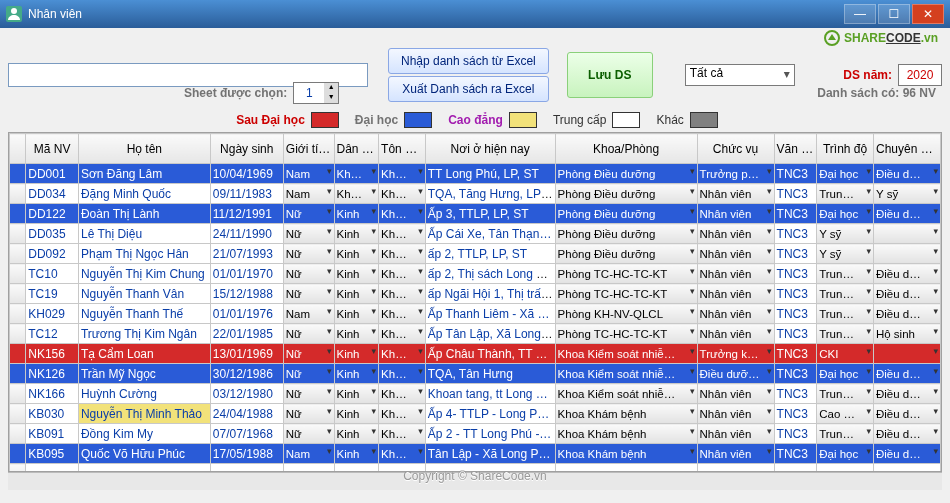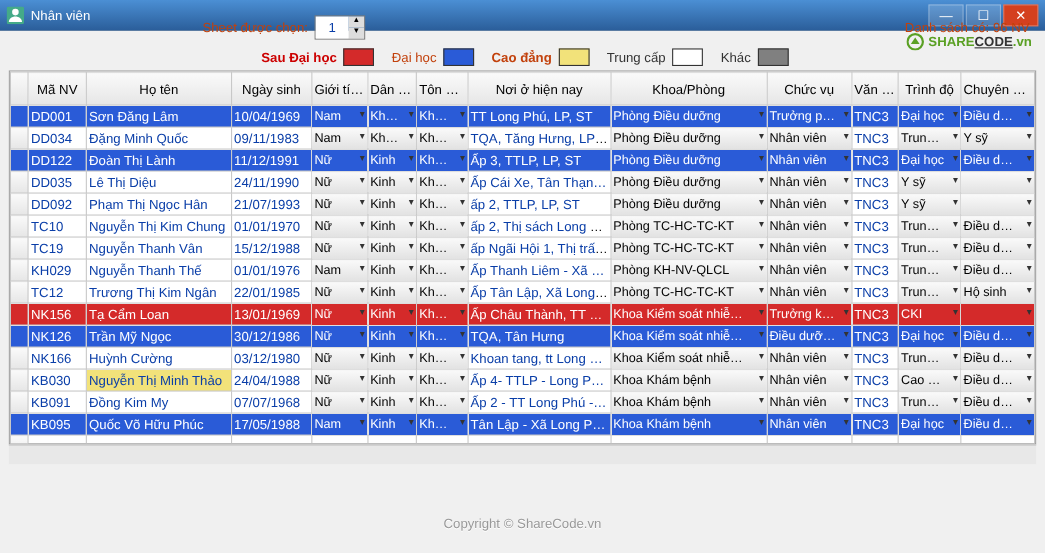--- a/index.html
+++ b/index.html
@@ -30,23 +30,23 @@
   .btn{ height:26px; padding:0 12px; display:inline-flex; align-items:center; justify-content:center;
     border:1px solid #8aa7e5; border-radius:3px;
     background:linear-gradient(#f3f7ff,#d5e4ff);
     color:#00247a; cursor:pointer;}
   .btn.green{ background:linear-gradient(#ecffe8,#c8f3be); border-color:#8ad07a; color:#0b5e00; font-weight:bold;}
   .combo{ height:22px; border:1px solid #7a7a7a; background:#fff; padding:1px 18px 1px 4px; width:110px; position:relative; cursor:pointer;}
   .combo::after{ content:"▾"; position:absolute; right:4px; top:2px; color:#555;}
   .numbox{ width:44px; height:22px; border:1px solid #7a7a7a; background:#fff;
     text-align:center; padding:2px; color:#c00;}
   .lbl{ color:#333;}
-  .lbl.blue{ color:#c2410c; font-weight:normal;}
+  .lbl.blue{ color:#737373; font-weight:bold;}
   .lbl.red{ color:#c00; font-weight:bold;}
-  .lbl.orange{ color:#c2410c; font-weight:bold;}
+  .lbl.orange{ color:#a21caf; font-weight:bold;}
 
   .legend{ display:flex; align-items:center; gap:16px; margin:8px 0 4px 4px;justify-content:center;}
   .swatch{ width:28px; height:16px; border:1px solid #333; display:inline-block; vertical-align:middle;}
   .legend span{ display:inline-flex; align-items:center; gap:6px;}
 
   
   .gridwrap{ border:1px solid #a0a0a0; height:340px; overflow:hidden; background:#fff;}
   table{ border-collapse:collapse; width:100%; table-layout:fixed;}
   th,td{ border:1px solid #c8c8c8; height:20px; padding:0 2px; overflow:hidden; white-space:nowrap; text-overflow:ellipsis; }
   th{ background:linear-gradient(#fafafa,#e6e6e6); font-weight:normal; text-align:center; height:30px;}
@@ -92,20 +92,35 @@
 
 <div class="client">
   <div class="watermark">
     <svg viewBox="0 0 16 16">
         <circle cx="8" cy="8" r="7" fill="none" stroke="#5aa024" stroke-width="2"></circle>
         <path d="M4 10l4-6 4 6z" fill="#5aa024"></path>
       </svg>
     <span><span>SHARE</span><span class="sc">CODE</span><span>.vn</span></span>
   </div>
 
+  <div class="row toprow">
+    <input class="searchbox" value="" style="">
+    <div style="width:8px"></div>
+    <div style="display:flex; flex-direction:column; gap:2px;">
+      <div class="btn">Nhập danh sách từ Excel</div>
+      <div class="btn">Xuất Danh sách ra Excel</div>
+    </div>
+    <div style="width:6px"></div>
+    <div class="btn green" style="height:46px; width:86px;">Lưu DS</div>
+    <div style="width:20px"></div>
+    <div class="combo">Tất cả</div>
+    <div style="flex:1"></div>
+    <span class="lbl red">DS năm:</span>
+    <input class="numbox" value="2020" style="">
+  </div>
 
   <div class="row" style="margin-top:-20px;">
     <div style="width:170px"></div>
     <span class="lbl blue">Sheet được chọn:</span>
     <div class="spin">
       <input readonly="" value="1" style="">
       <div class="ud">
           <span>▲</span>
           <span>▼</span>
         </div>

